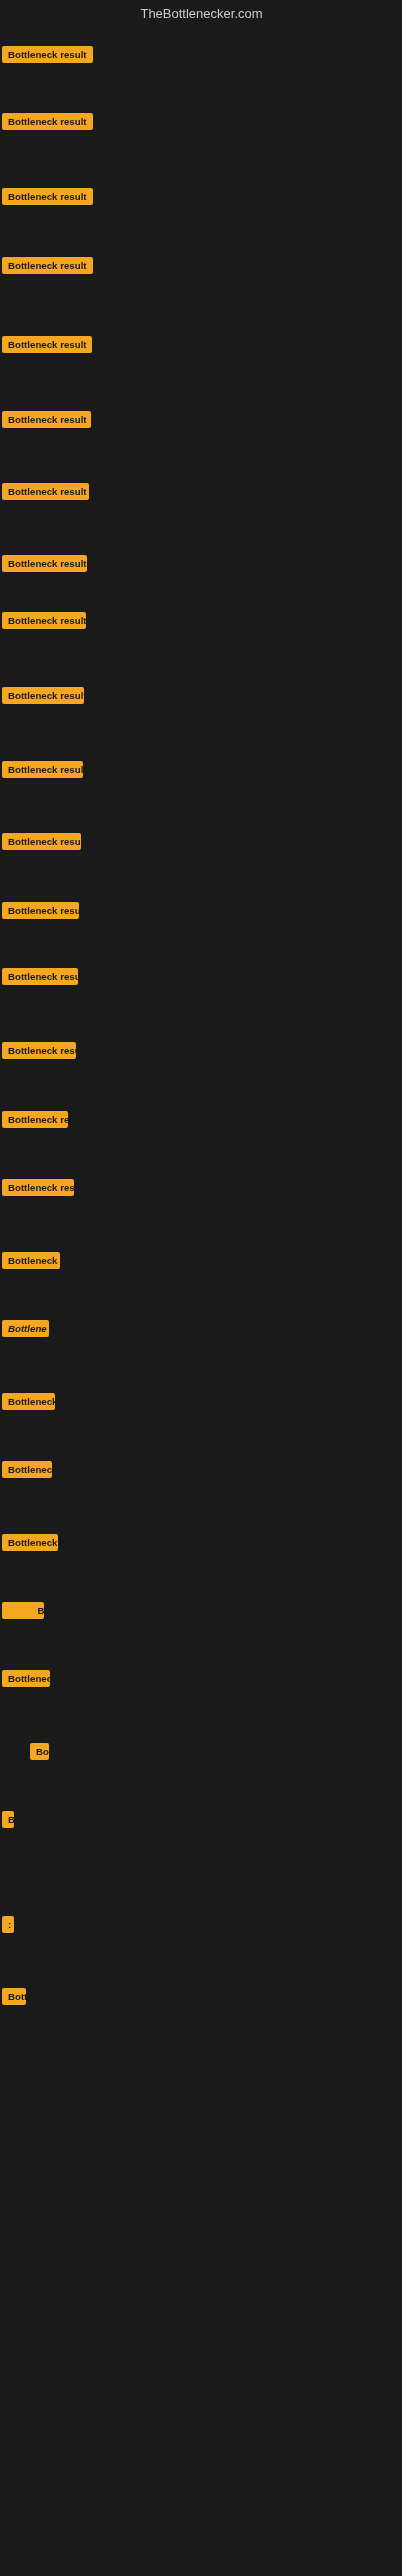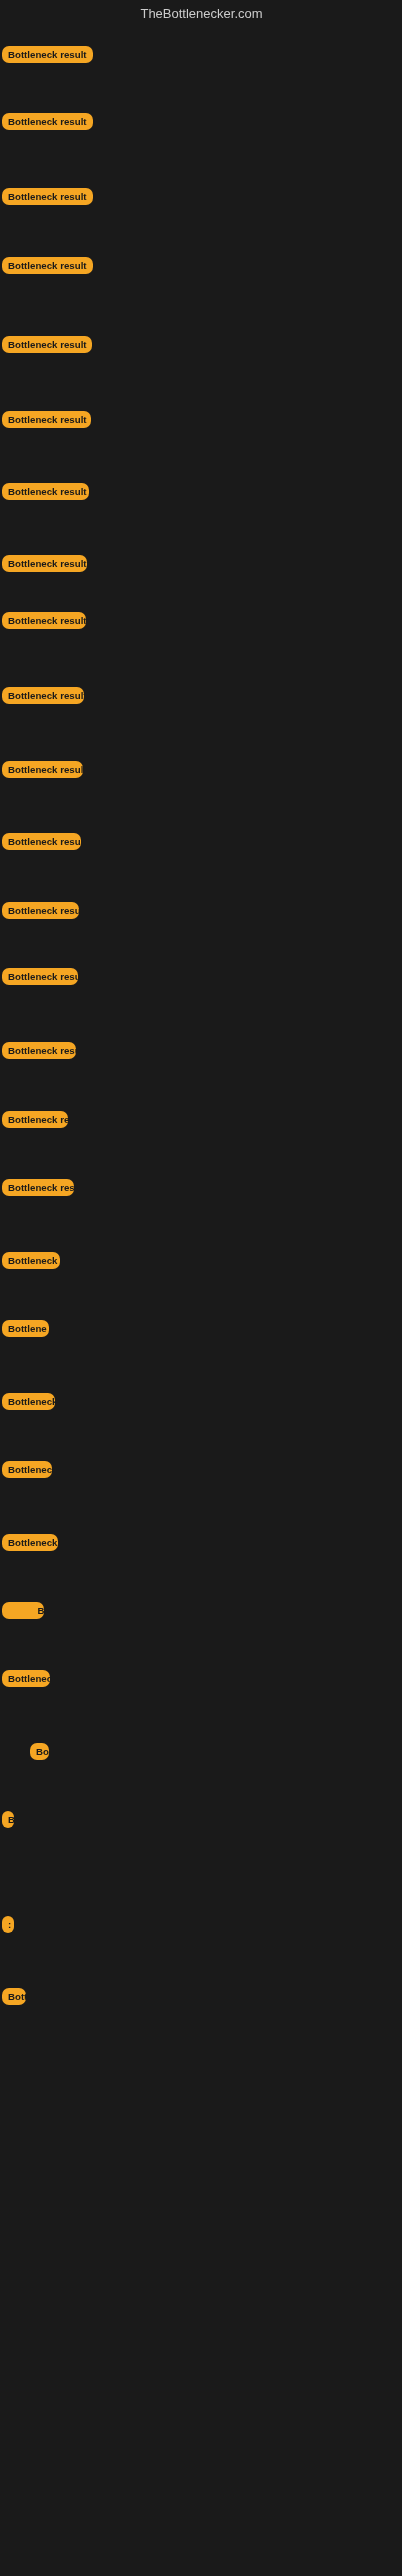--- a/index.html
+++ b/index.html
@@ -28,21 +28,21 @@
       position: absolute;
       left: 1.6px;
     }
 
     .bottleneck-badge {
       background-color: #f5a623;
       color: #1a1a1a;
       font-size: 9.7px;
       font-weight: bold;
       padding: 3.2px 6.4px;
-      border-radius: 7px;
+      border-radius: 2px;
       display: inline-block;
       white-space: nowrap;
       overflow: hidden;
     }
   </style>
 </head>
 <body>
 
 <div class="site-title">TheBottlenecker.com</div>
 
@@ -58,21 +58,21 @@
     <div class="bottleneck-item" style="top: 612px;"><span class="bottleneck-badge" style="max-width: 84px;">Bottleneck result</span></div>
     <div class="bottleneck-item" style="top: 687px;"><span class="bottleneck-badge" style="max-width: 82px;">Bottleneck result</span></div>
     <div class="bottleneck-item" style="top: 761px;"><span class="bottleneck-badge" style="max-width: 81px;">Bottleneck result</span></div>
     <div class="bottleneck-item" style="top: 833px;"><span class="bottleneck-badge" style="max-width: 79px;">Bottleneck result</span></div>
     <div class="bottleneck-item" style="top: 902px;"><span class="bottleneck-badge" style="max-width: 77px;">Bottleneck result</span></div>
     <div class="bottleneck-item" style="top: 968px;"><span class="bottleneck-badge" style="max-width: 76px;">Bottleneck result</span></div>
     <div class="bottleneck-item" style="top: 1042px;"><span class="bottleneck-badge" style="max-width: 74px;">Bottleneck result</span></div>
     <div class="bottleneck-item" style="top: 1111px;"><span class="bottleneck-badge" style="max-width: 66px;">Bottleneck re</span></div>
     <div class="bottleneck-item" style="top: 1179px;"><span class="bottleneck-badge" style="max-width: 72px;">Bottleneck resul</span></div>
     <div class="bottleneck-item" style="top: 1252px;"><span class="bottleneck-badge" style="max-width: 58px;">Bottleneck r</span></div>
-    <div class="bottleneck-item" style="top: 1320px;"><span class="bottleneck-badge" style="max-width: 47px;">Bottlene</span></div>
+    <div class="bottleneck-item" style="top: 1320px;"><span class="bottleneck-badge" style="max-width: 47px; font-style: italic;">Bottlene</span></div>
     <div class="bottleneck-item" style="top: 1393px;"><span class="bottleneck-badge" style="max-width: 53px;">Bottleneck r</span></div>
     <div class="bottleneck-item" style="top: 1461px;"><span class="bottleneck-badge" style="max-width: 50px;">Bottleneck</span></div>
     <div class="bottleneck-item" style="top: 1534px;"><span class="bottleneck-badge" style="max-width: 56px;">Bottleneck re</span></div>
     <div class="bottleneck-item" style="top: 1602px;"><span class="bottleneck-badge" style="max-width: 40px; padding-left: 36px;">Bottlen</span></div>
     <div class="bottleneck-item" style="top: 1670px;"><span class="bottleneck-badge" style="max-width: 48px;">Bottleneck</span></div>
     <div class="bottleneck-item" style="top: 1743px; margin-left: 28px;"><span class="bottleneck-badge" style="max-width: 19.3px;">Bo</span></div>
     <div class="bottleneck-item" style="top: 1811px;"><span class="bottleneck-badge" style="max-width: 11.3px;">B</span></div>
     <div class="bottleneck-item" style="top: 1916px;"><span class="bottleneck-badge" style="max-width: 8px;">:</span></div>
     <div class="bottleneck-item" style="top: 1988px;"><span class="bottleneck-badge" style="max-width: 24px;">Bott</span></div>
   </div>

